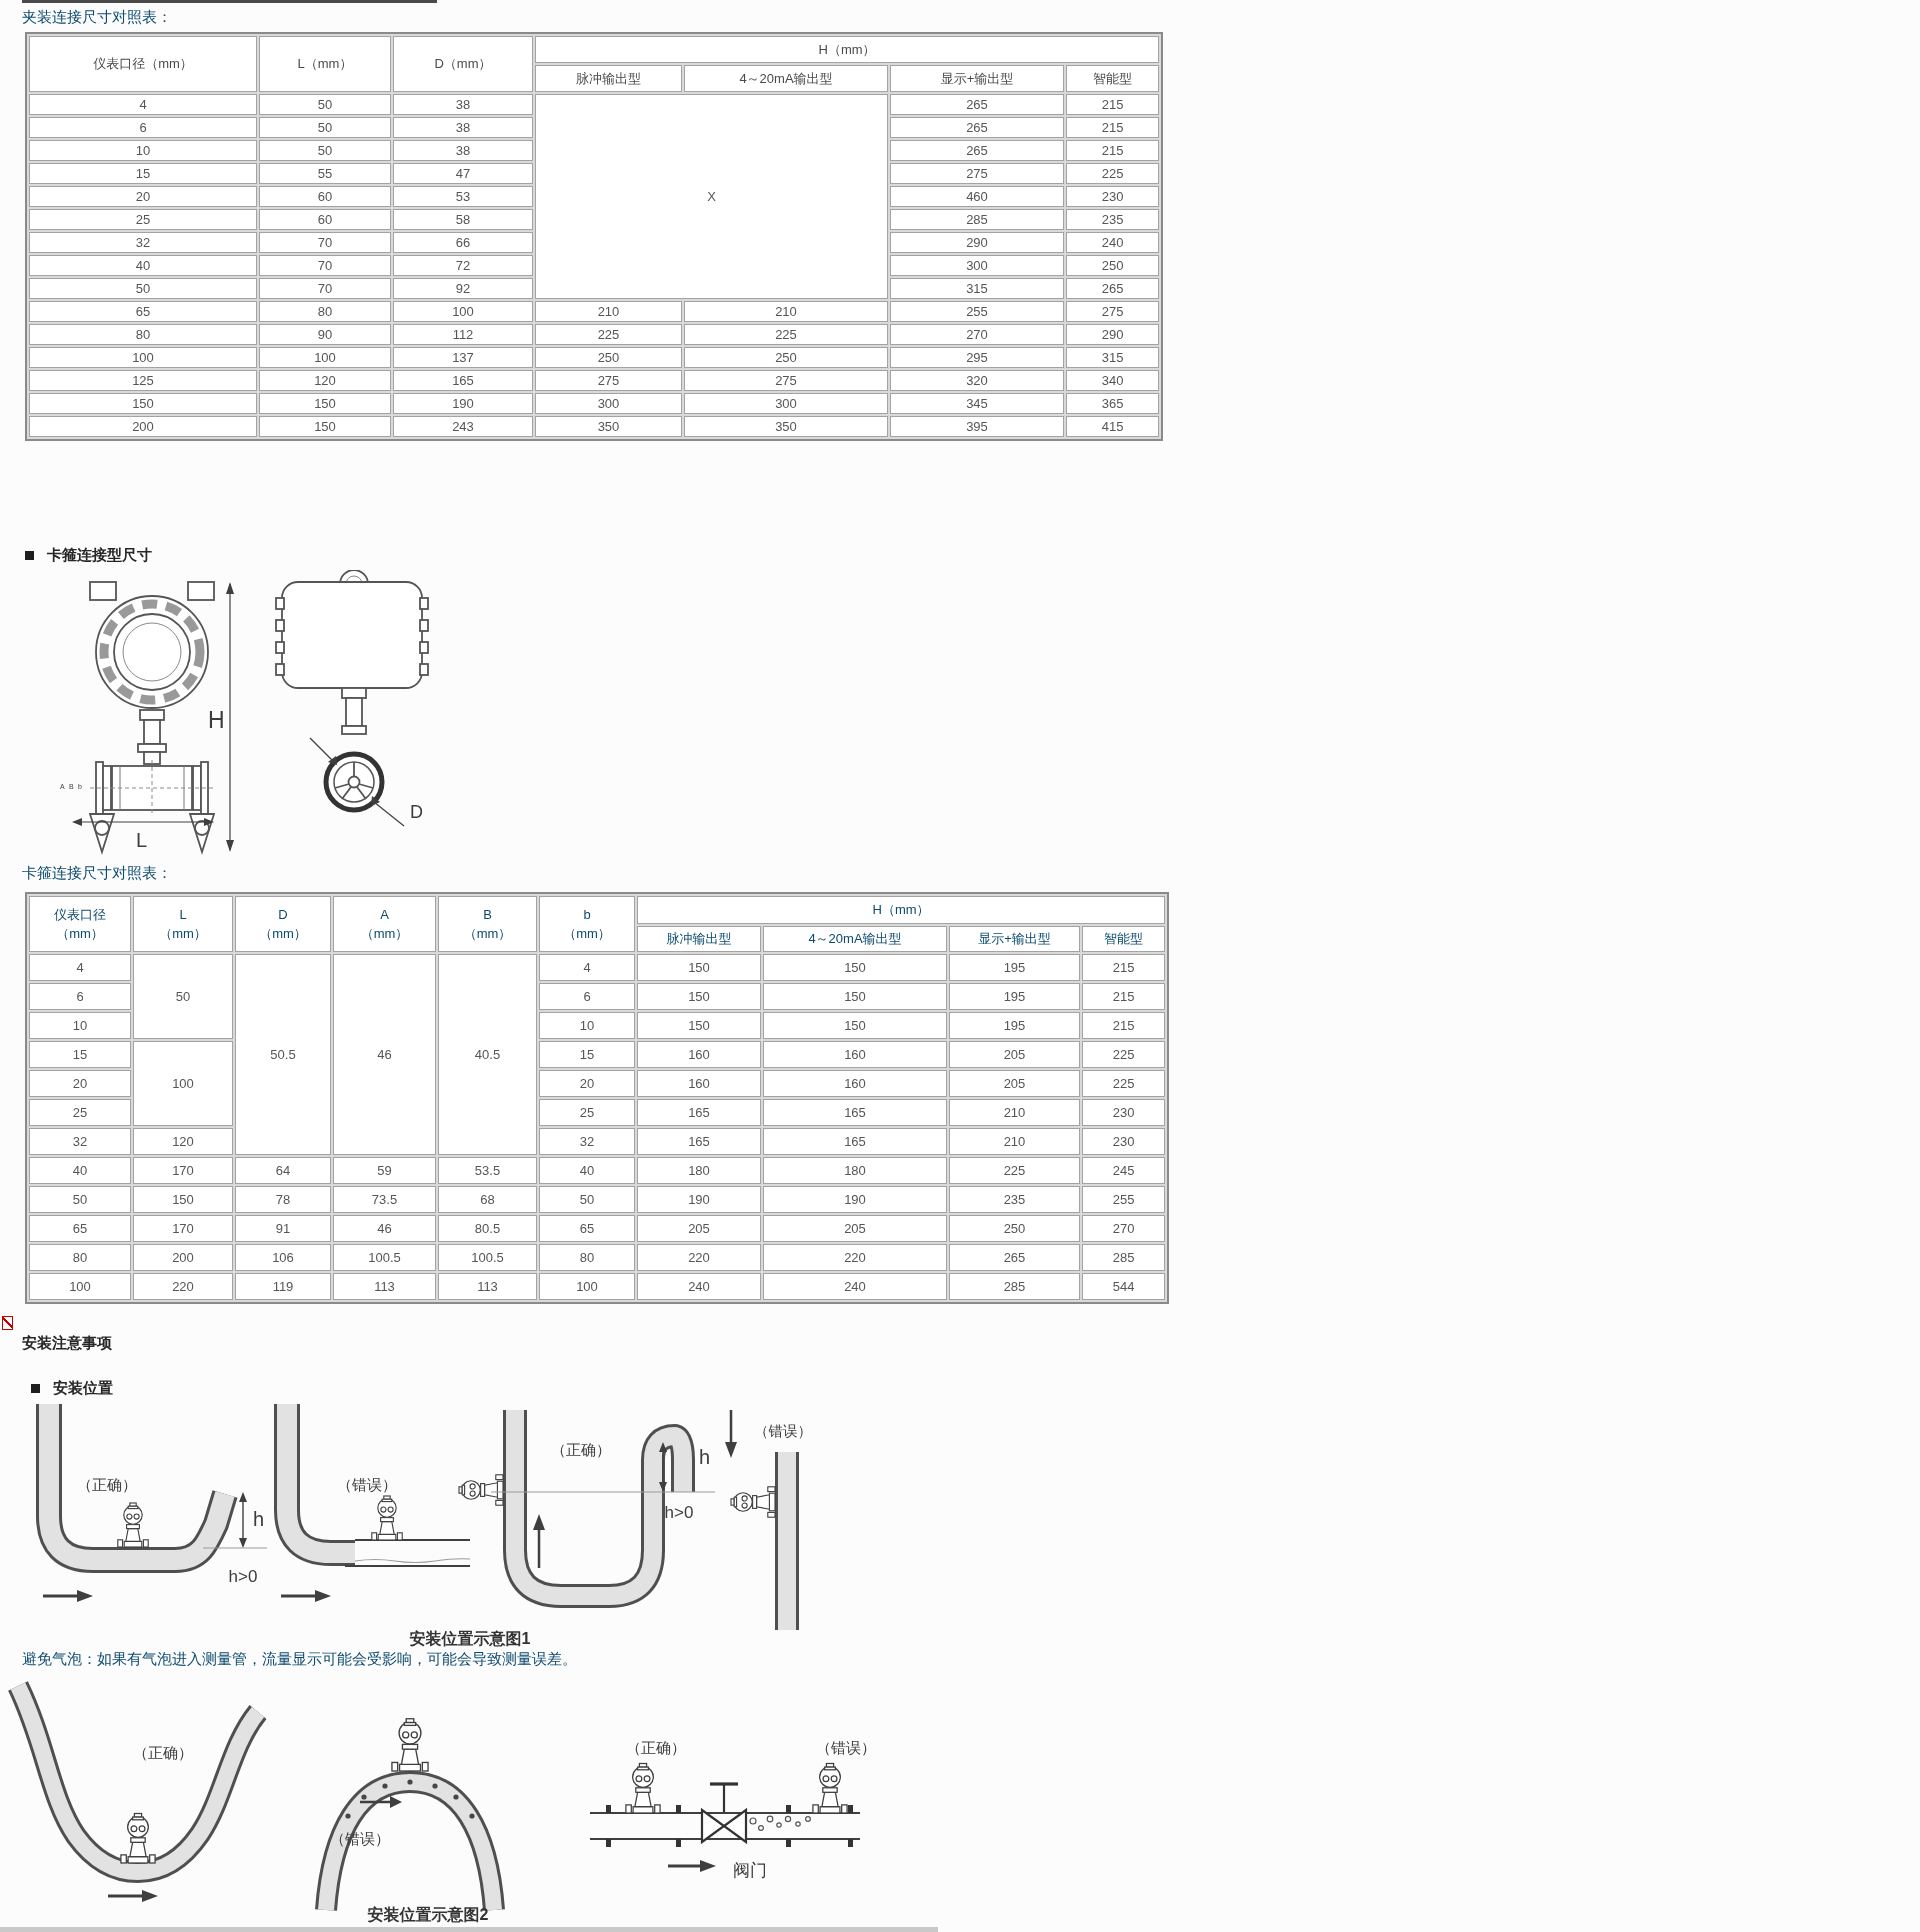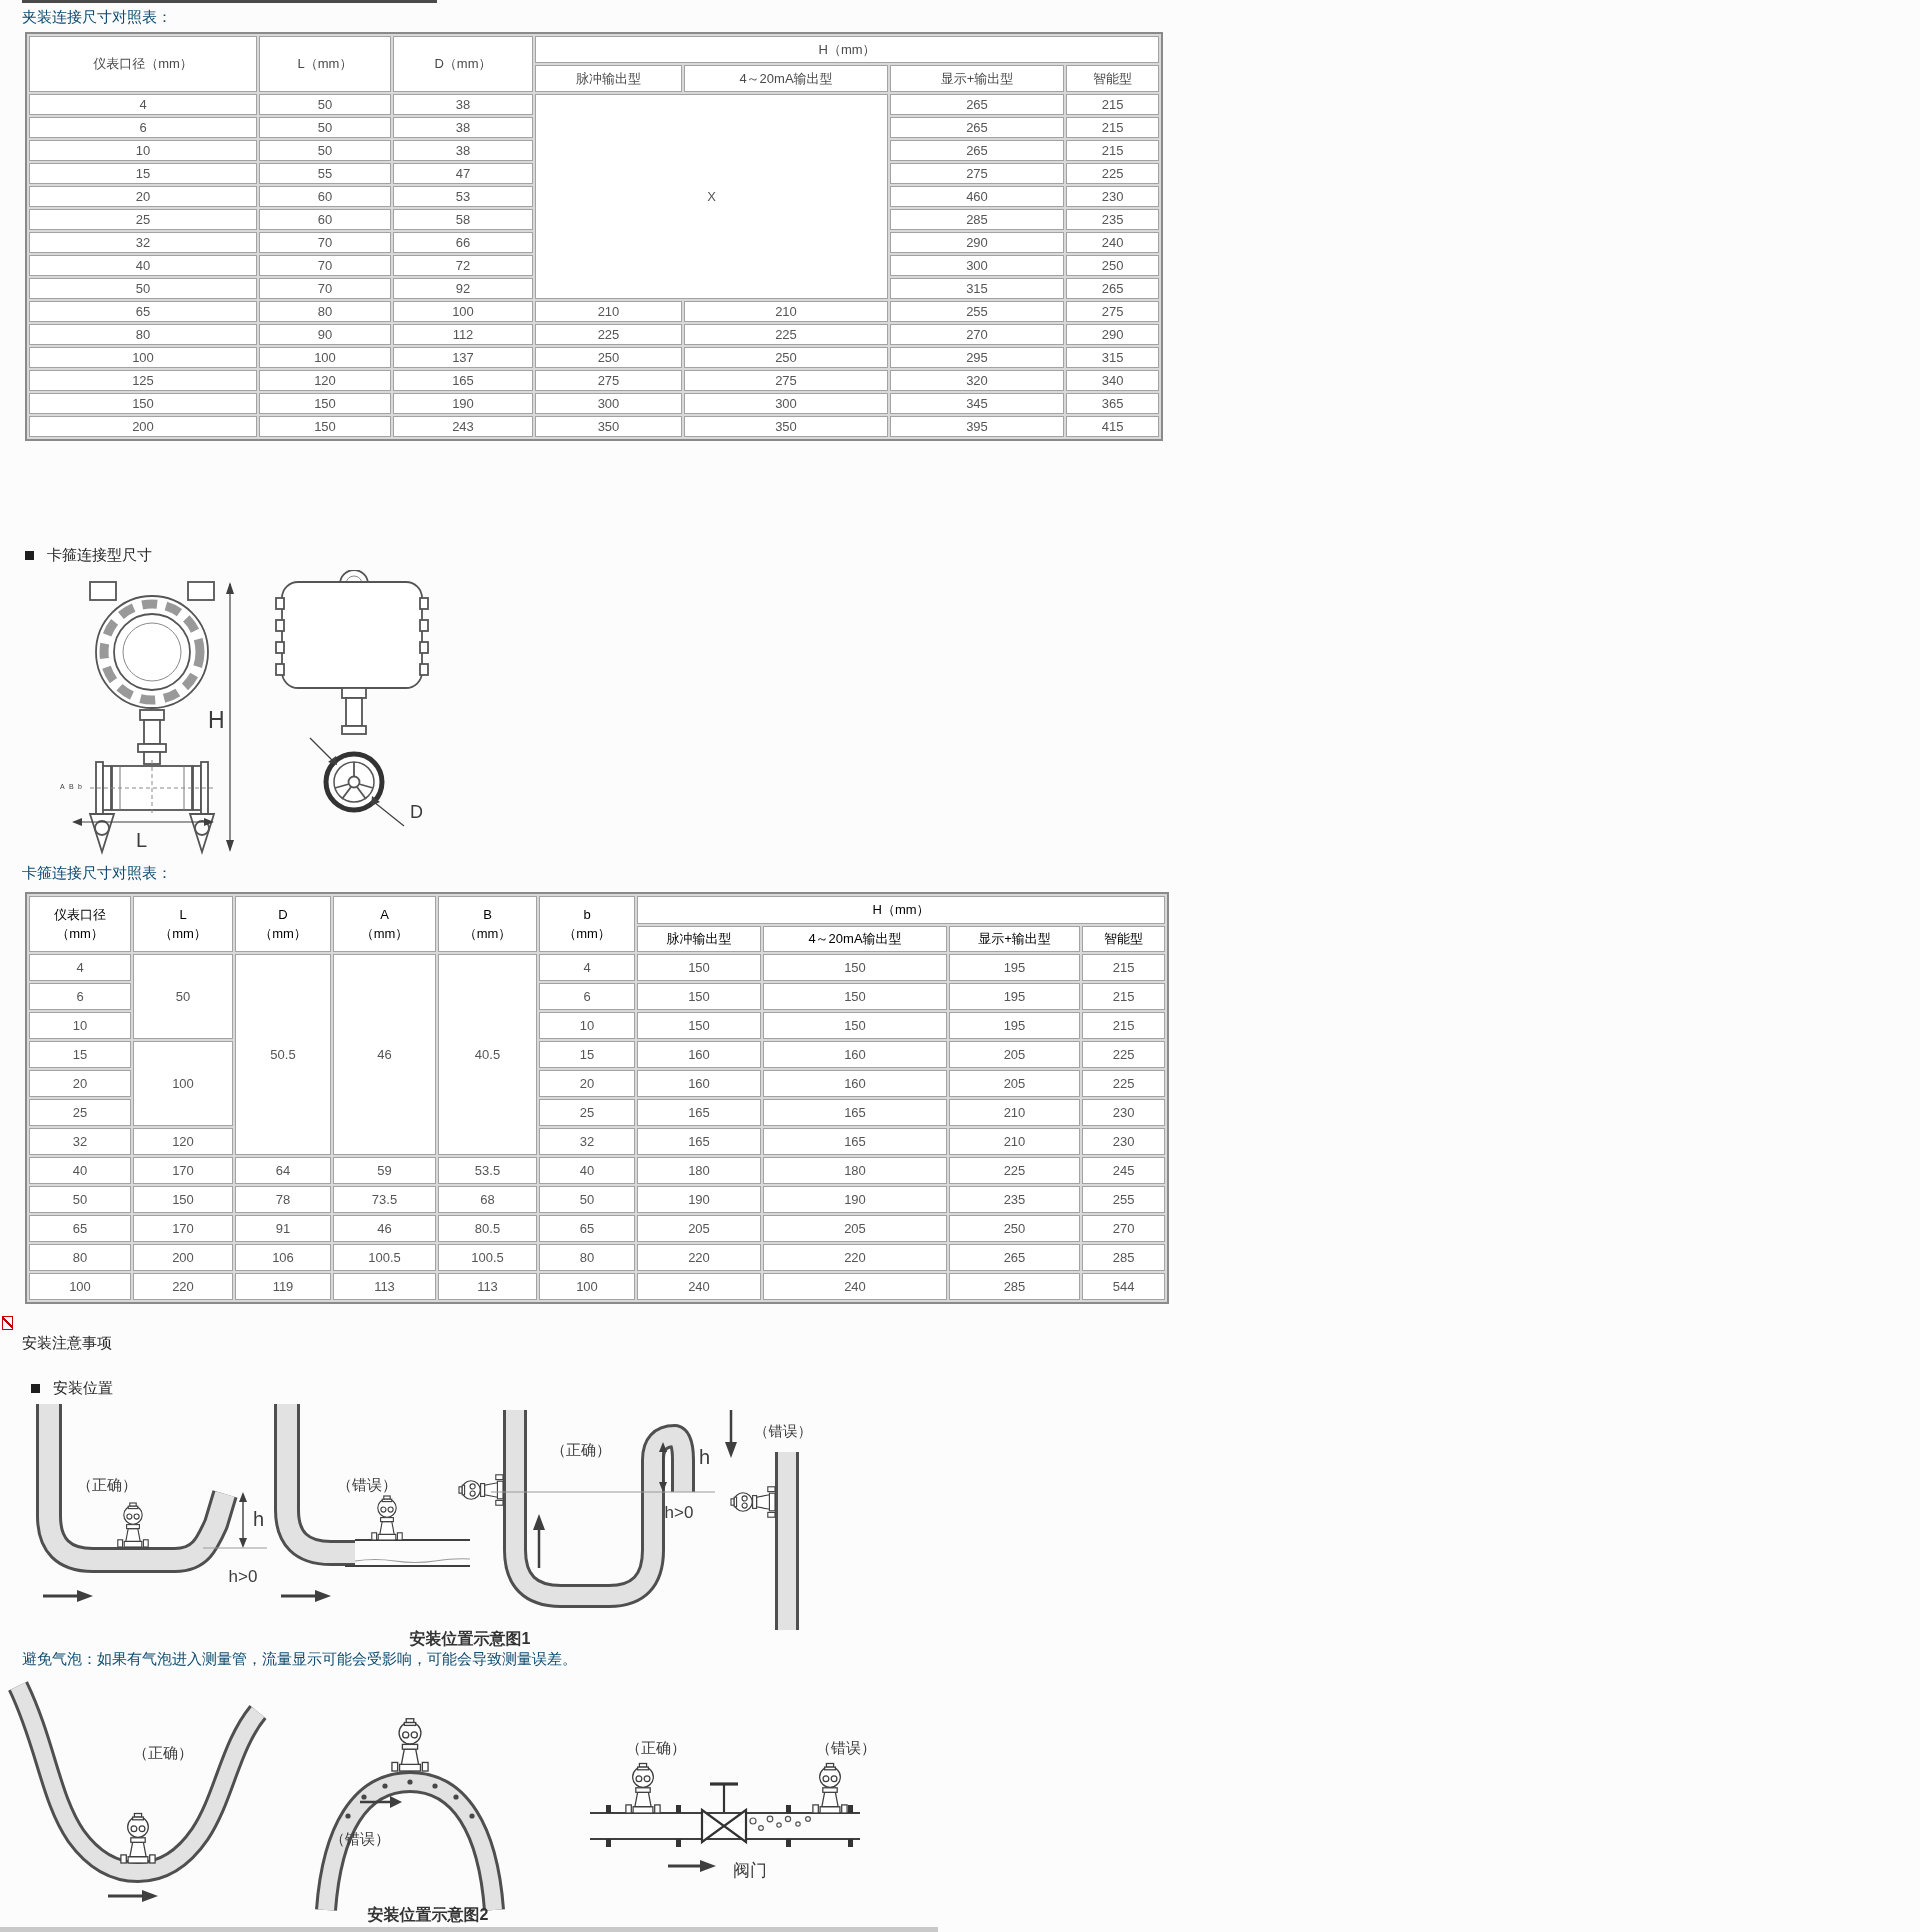--- a/index.html
+++ b/index.html
@@ -1,28 +1,28 @@
 <!DOCTYPE html>
 <html><head>
 <meta charset="utf-8">
 <style>
   html,body{margin:0;padding:0}
   body{width:1920px;height:1932px;background:#fcfcfc;position:relative;overflow:hidden;
        font-family:"Liberation Sans","DejaVu Sans",sans-serif;color:#3c3c3c}
   .abs{position:absolute}
   .title{font-size:15px;color:#0c4a6e}
-  .heading{font-size:15px;font-weight:400;color:#262626}
+  .heading{font-size:15px;font-weight:700;color:#262626}
   .bullet-row{display:flex;align-items:center;gap:13px}
   .sq{width:9px;height:9px;background:#1e1e1e;flex:0 0 auto}
   table{border-collapse:separate;border-spacing:2px;background:#d9d9d9;border:2px solid #8a8a8a;table-layout:fixed}
   th,td{background:#fff;border:1px solid #a3a3a3;text-align:center;vertical-align:middle;
         font-weight:400;color:#565656;padding:0;font-size:13px}
   #t1 th{height:25px;color:#4a4a4a}
   #t1 td{height:19px;line-height:19px}
-  #t2 th{color:#000000}
+  #t2 th{color:#0c4a6e}
   #t2 th.two{white-space:pre-line;line-height:1.5}
   #t2 tr.hr1 th{height:26px}
   #t2 tr.hr2 th{height:24px}
   #t2 td{height:25px;line-height:25px}
   .svgt{font-family:"Liberation Sans","DejaVu Sans",sans-serif;fill:#3c3c3c}
   .cap{font-weight:700;font-size:16px;fill:#333}
   .lab{font-size:15px}
   .pipeO{fill:none;stroke:#4f4f4f;stroke-linecap:butt;stroke-linejoin:round}
   .pipeI{fill:none;stroke:#e2e2e2;stroke-linecap:butt;stroke-linejoin:round}
   .ln{stroke:#3f3f3f;fill:none}

